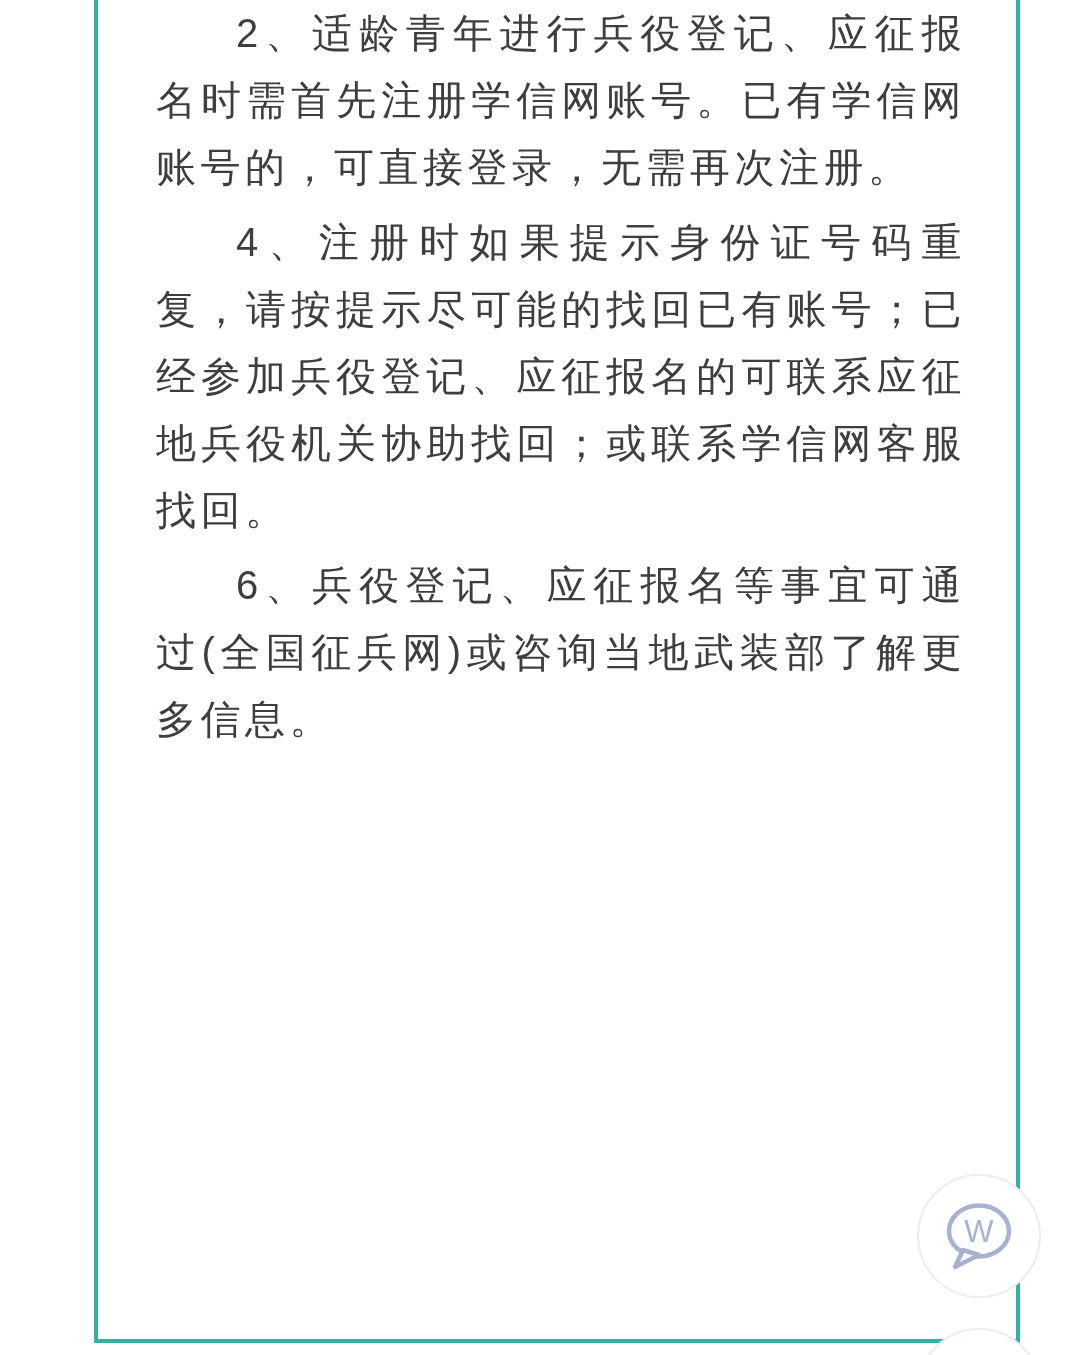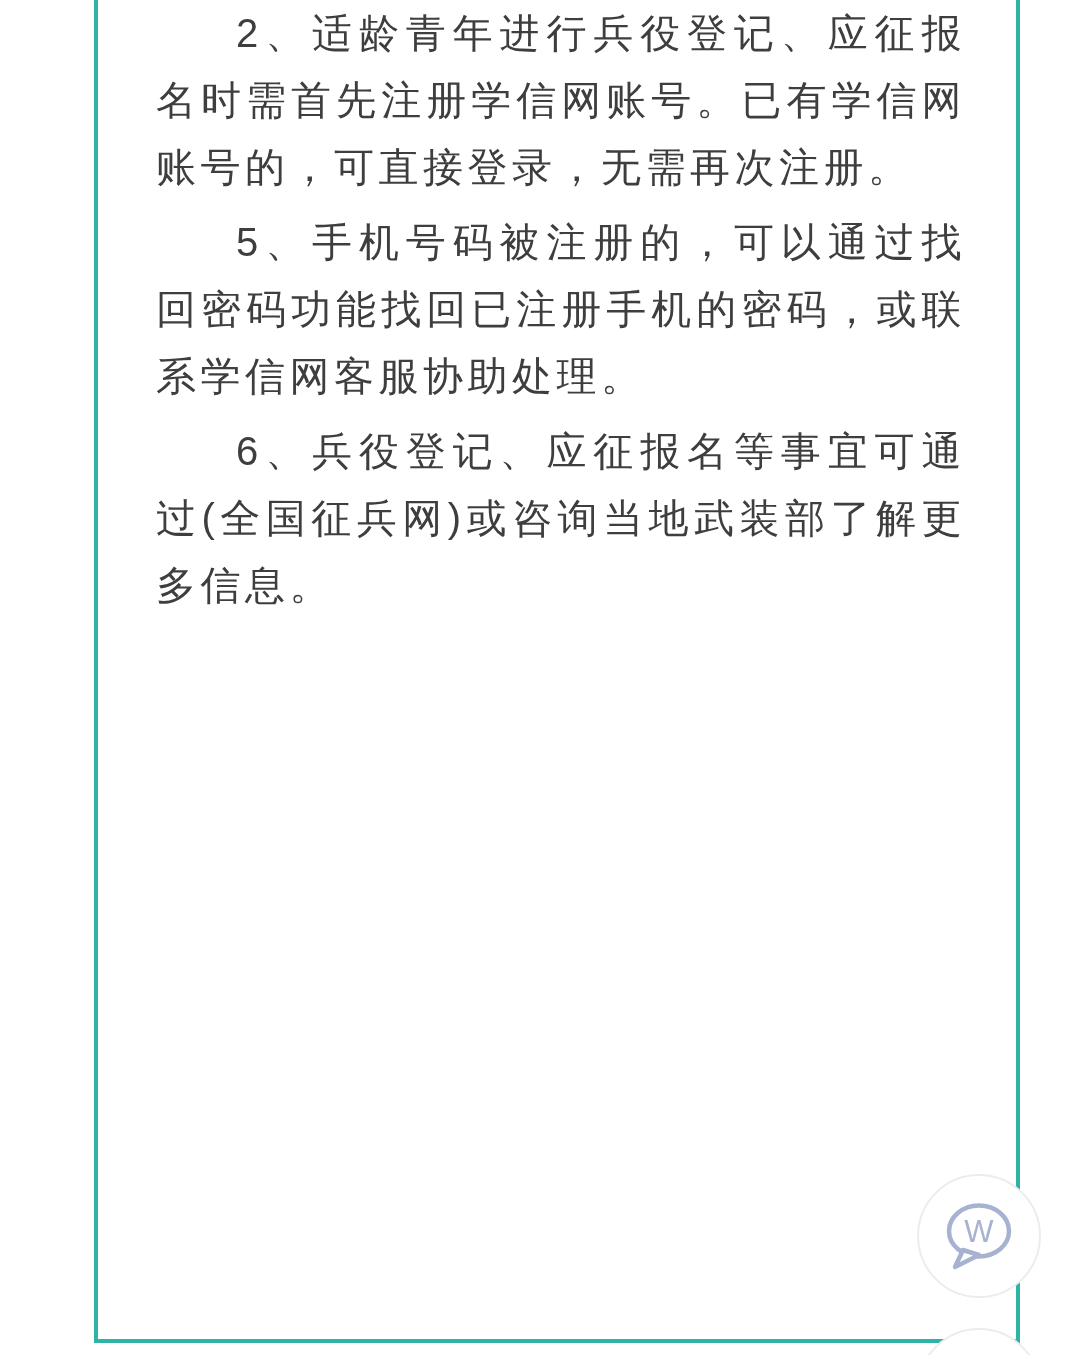--- a/index.html
+++ b/index.html
@@ -61,21 +61,21 @@
     font-family:"Liberation Sans", sans-serif;
   }
 </style>
 </head>
 <body>
 
 <div>
 
   <div class="article-box">
     <p>2、适龄青年进行兵役登记、应征报名时需首先注册学信网账号。已有学信网账号的，可直接登录，无需再次注册。</p>
-    <p>5、手机号码被注册的，可以通过找回密码功能找回已注册手机的密码，或联系学信网客服协助处理。</p>
+    <p>4、注册时如果提示身份证号码重复，请按提示尽可能的找回已有账号；已经参加兵役登记、应征报名的可联系应征地兵役机关协助找回；或联系学信网客服找回。</p>
     <p>6、兵役登记、应征报名等事宜可通过(全国征兵网)或咨询当地武装部了解更多信息。</p>
   </div>
 
   <div class="float-btn btn-1">
     <svg class="bubble-svg" width="74" height="70" viewBox="0 0 74 70">
       <ellipse class="stroke" cx="37" cy="30" rx="30" ry="25.5"></ellipse>
       <path class="stroke" d="M21 49 L13 66 L37 54 Z"></path>
       <text x="37" y="41" text-anchor="middle">W</text>
     </svg>
   </div>

